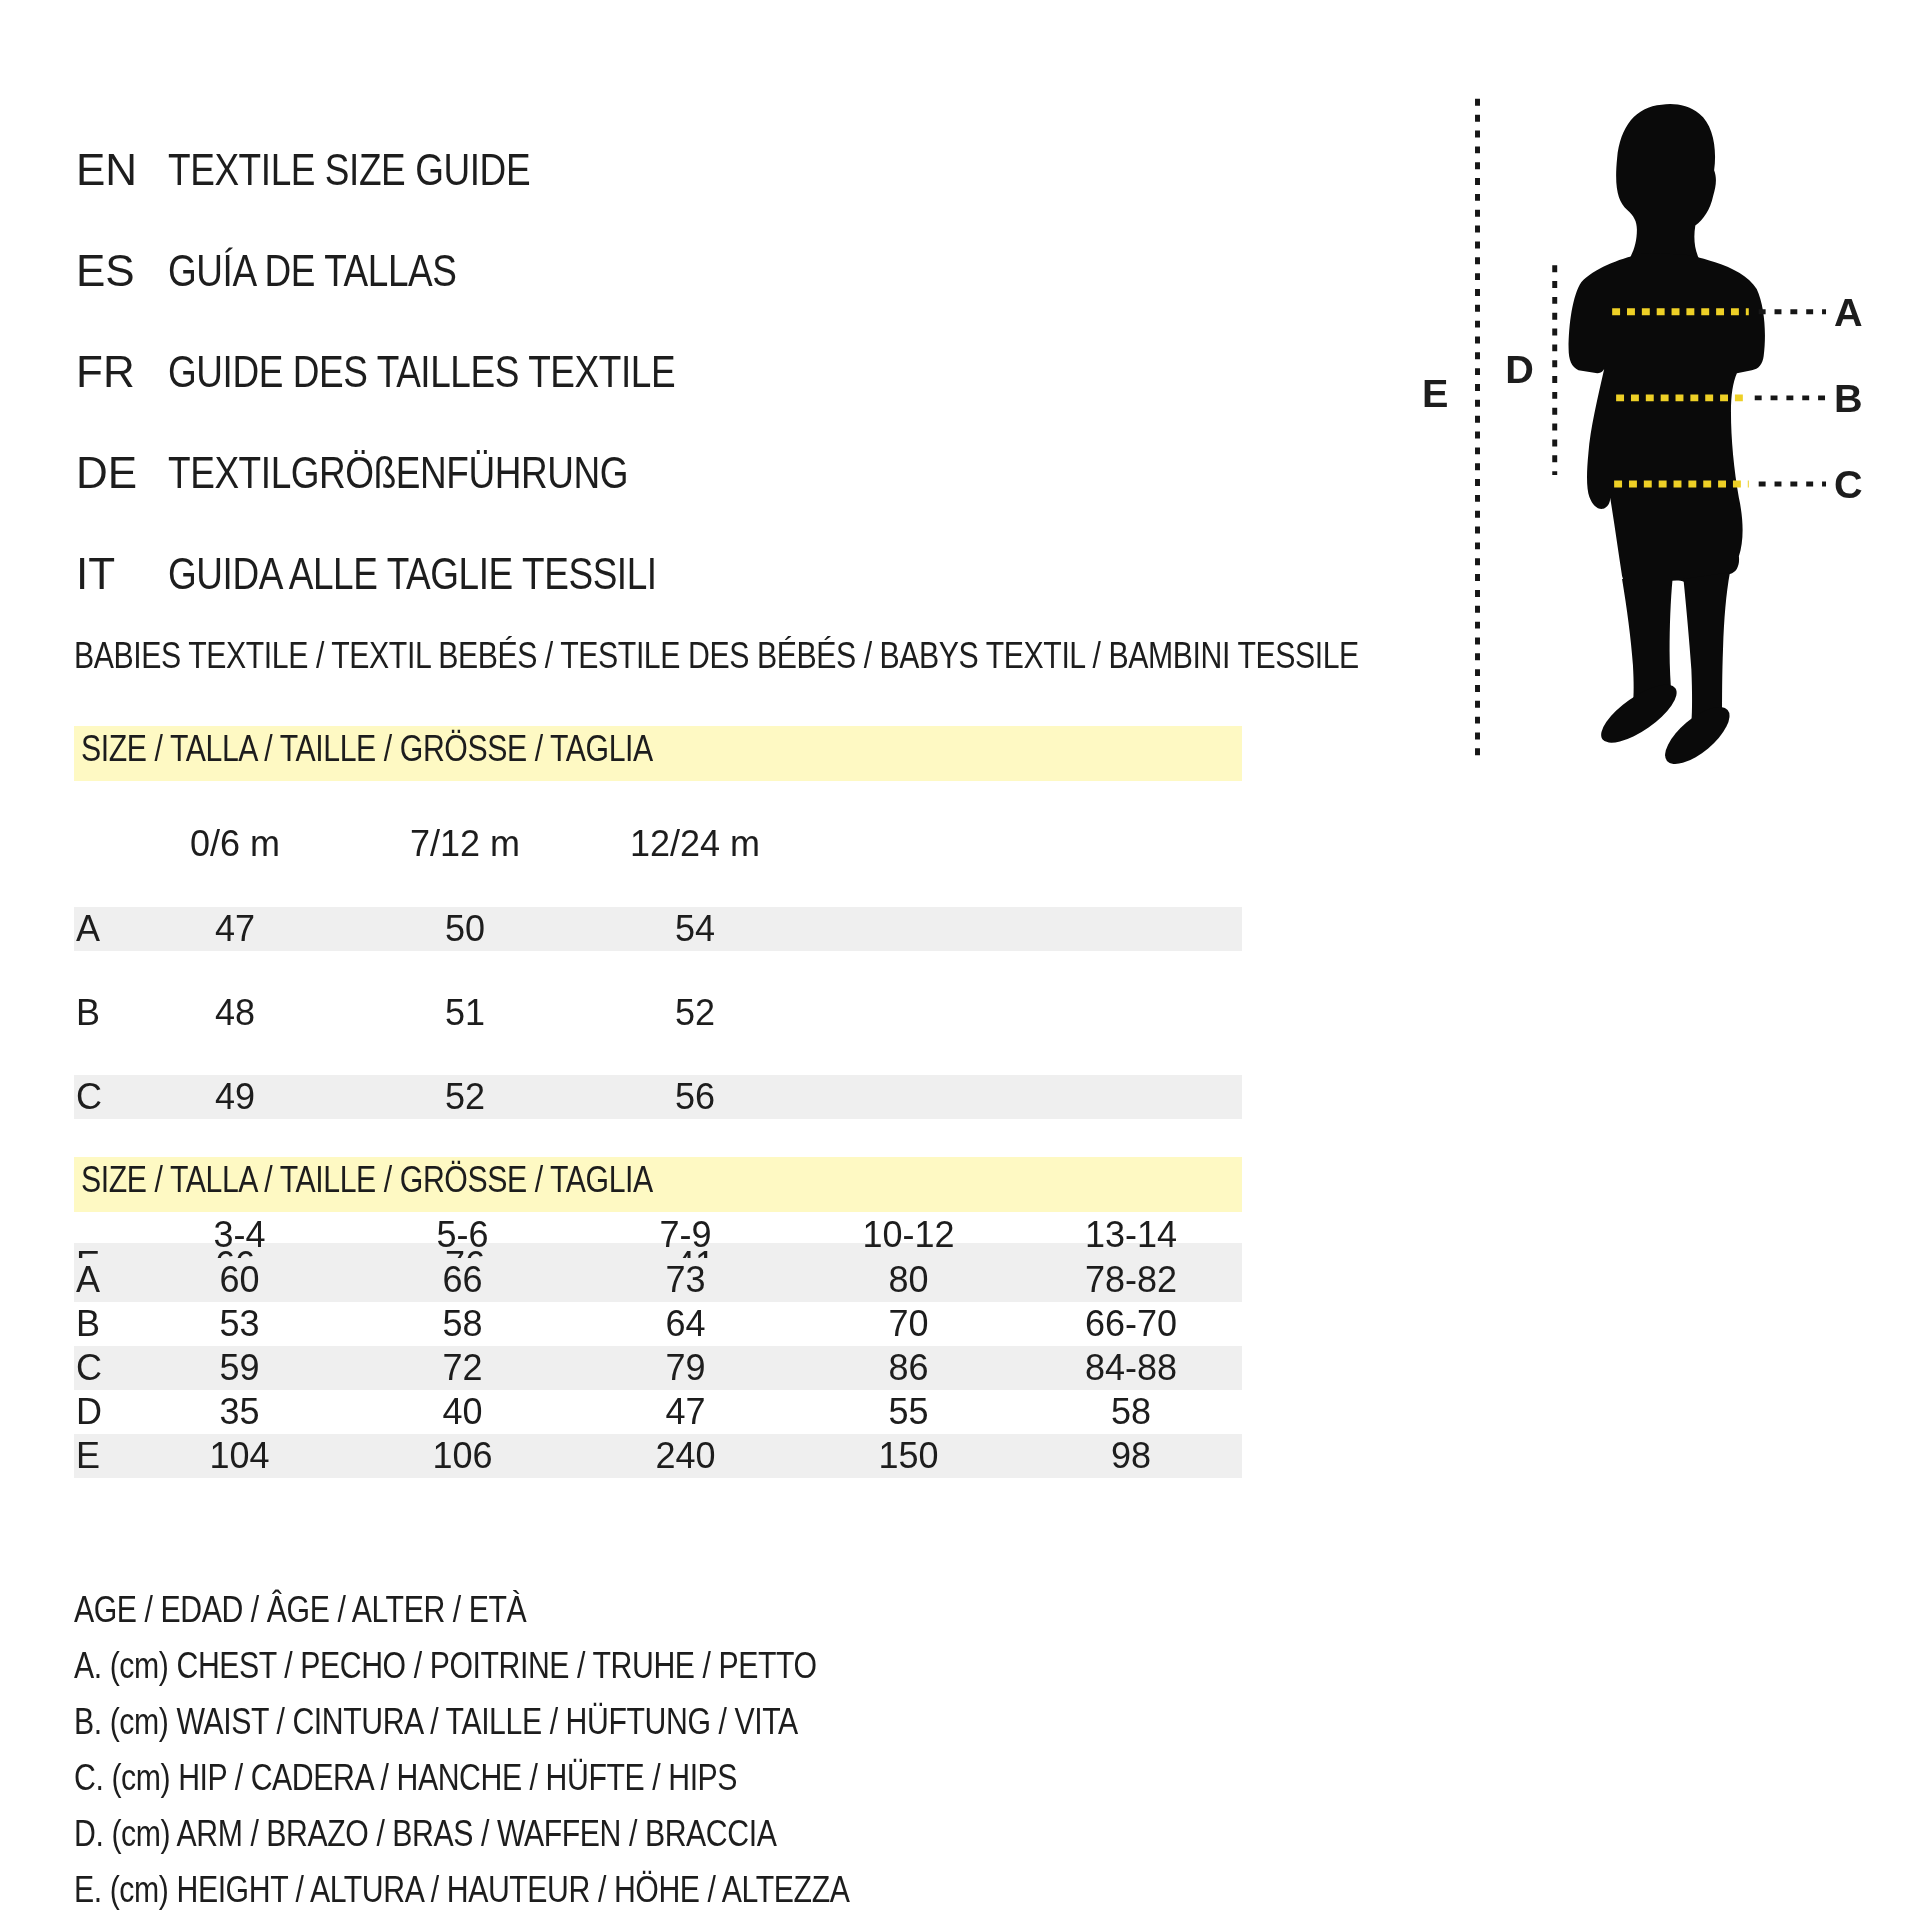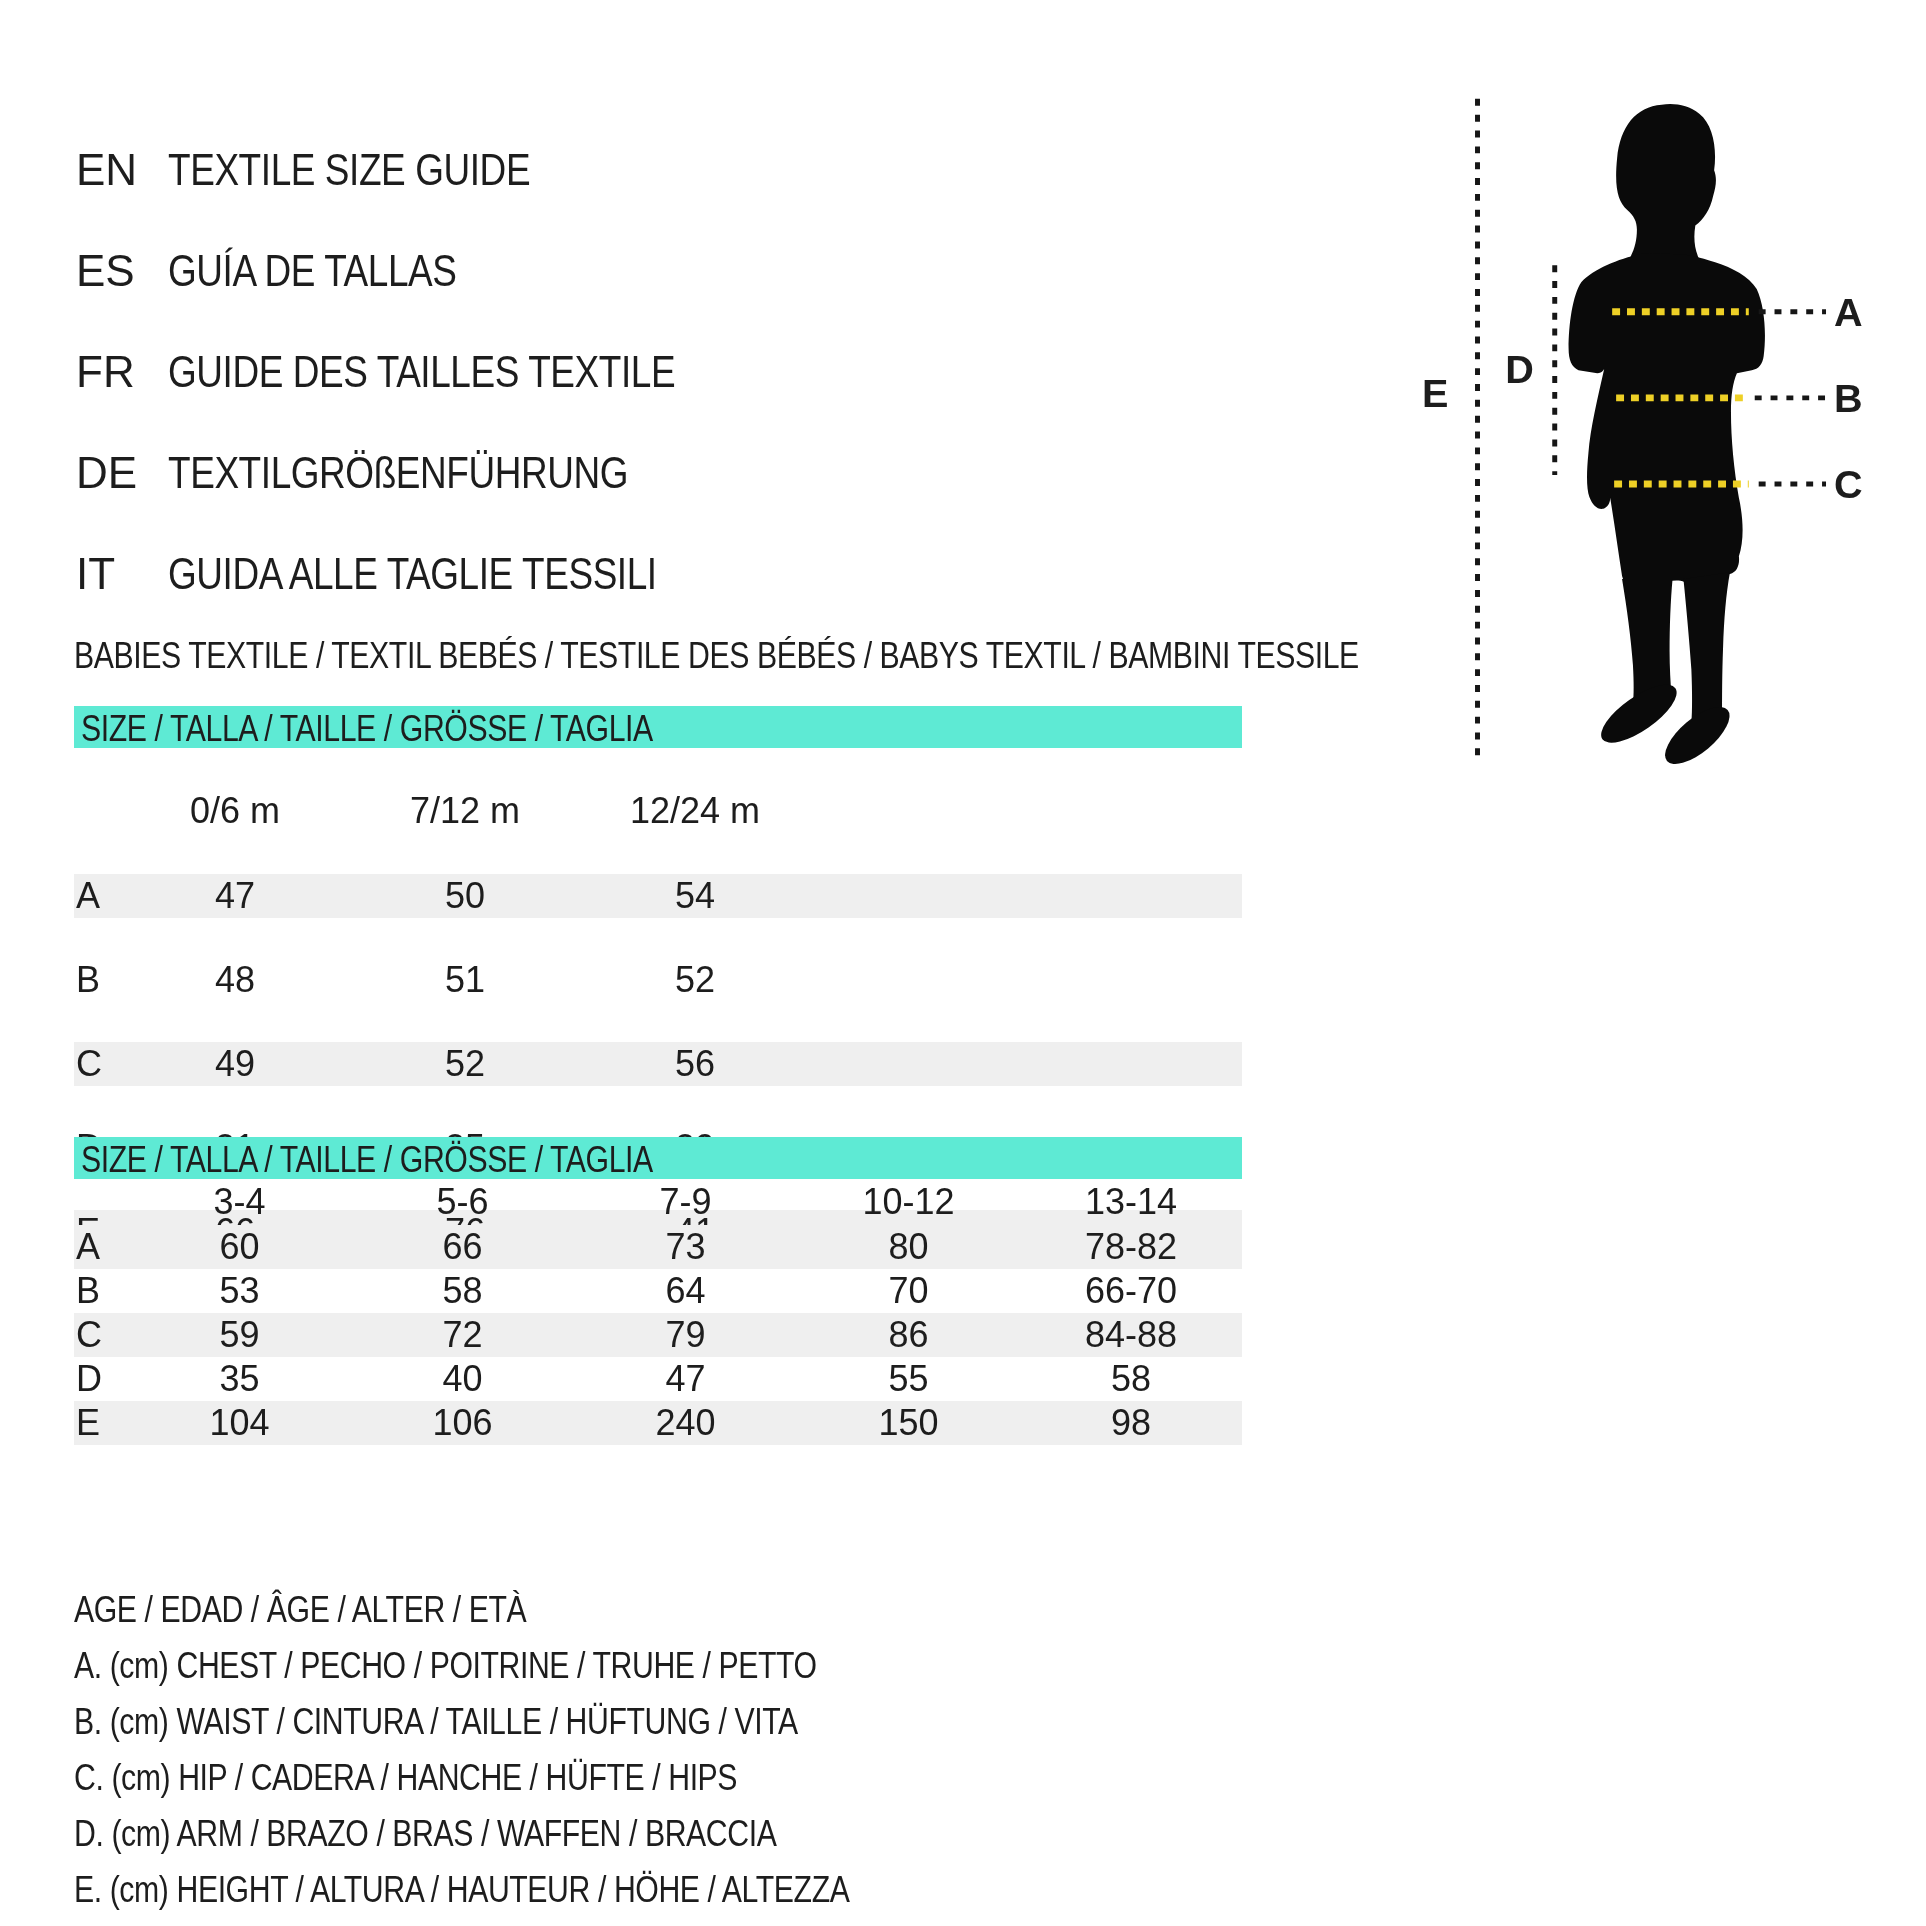--- a/index.html
+++ b/index.html
@@ -14,22 +14,22 @@
   .lang-row{display:flex;height:57px;line-height:57px;font-size:44px;margin-top:44px;}
   .lang-code{width:92px;flex:0 0 92px;}
   
   .section-heading{position:absolute;left:74px;font-size:36px;line-height:40px;}
   #babies-heading{top:636px;}
   #children-heading{top:1075px;}
   
   .size-table{position:absolute;left:74px;width:1168px;}
   #babies-table{top:706px;}
   #children-table{top:1137px;}
-  .size-bar{height:42px;line-height:46px;background:#5eead4;font-size:36px;
-    padding-left:7px;box-sizing:border-box;}
+  .size-bar{height:55px;line-height:46px;background:#fef9c3;font-size:36px;
+    padding-left:7px;box-sizing:border-box;margin-top:20px;}
   .colhead-row{display:grid;height:46px;line-height:46px;font-size:36px;}
   .trow{display:grid;height:44px;line-height:44px;font-size:36px;}
   .trow.alt{background:#efefef;}
   .babies-grid{grid-template-columns:46px 230px 230px 230px 1fr;margin-top:40px;}
   .children-grid{grid-template-columns:54px 223px 223px 223px 223px 1fr;}
   .cell{text-align:center;}
   .row-label{text-align:left;padding-left:2px;}
   
   .legend{position:absolute;left:74px;top:1582px;font-size:36px;text-decoration:underline;}
   .legend-line{height:56px;line-height:56px;}

